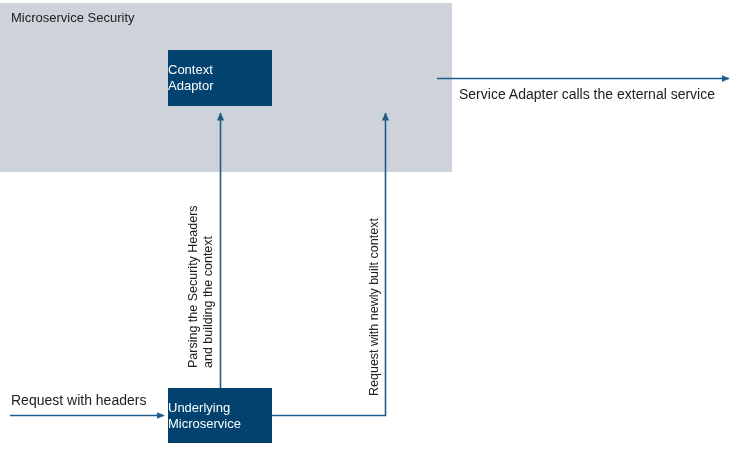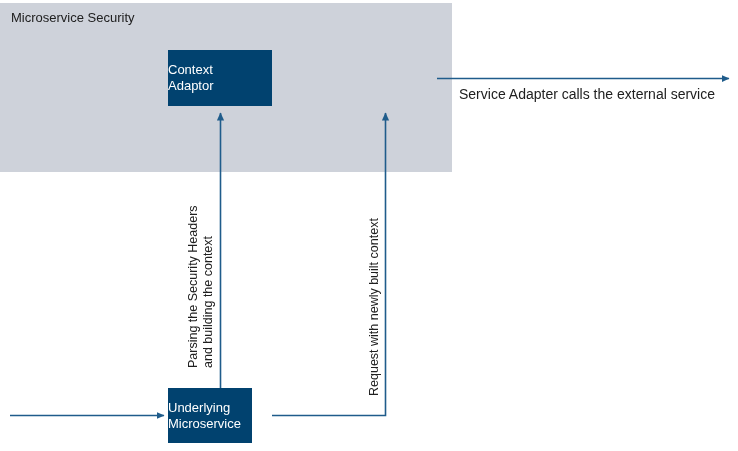--- a/index.html
+++ b/index.html
@@ -61,21 +61,21 @@
   }
   #node-service-adaptor {
     left: 333px;
     top: 50px;
     width: 104px;
     height: 56px;
   }
   #node-underlying-microservice {
     left: 168px;
     top: 388px;
-    width: 84px;
+    width: 104px;
     height: 55px;
   }
   
   #connectors {
     position: absolute;
     left: 0;
     top: 0;
     width: 738px;
     height: 451px;
     pointer-events: none;
@@ -157,20 +157,21 @@
   </div>
 
 
   <div class="node-box" id="node-underlying-microservice">
     <span class="line">Underlying</span>
     <span class="line">Microservice</span>
   </div>
 
   <div class="edge-label" id="label-external-call">Service Adapter calls the external service</div>
 
+  <div class="edge-label" id="label-request-headers">Request with headers</div>
 
   <div class="edge-label-vertical" id="label-parsing-line1">Parsing the Security Headers</div>
 
   <div class="edge-label-vertical" id="label-parsing-line2">and building the context</div>
 
   <div class="edge-label-vertical" id="label-newbuilt-context">Request with newly built context</div>
 
 </div>
 
 </body></html>

